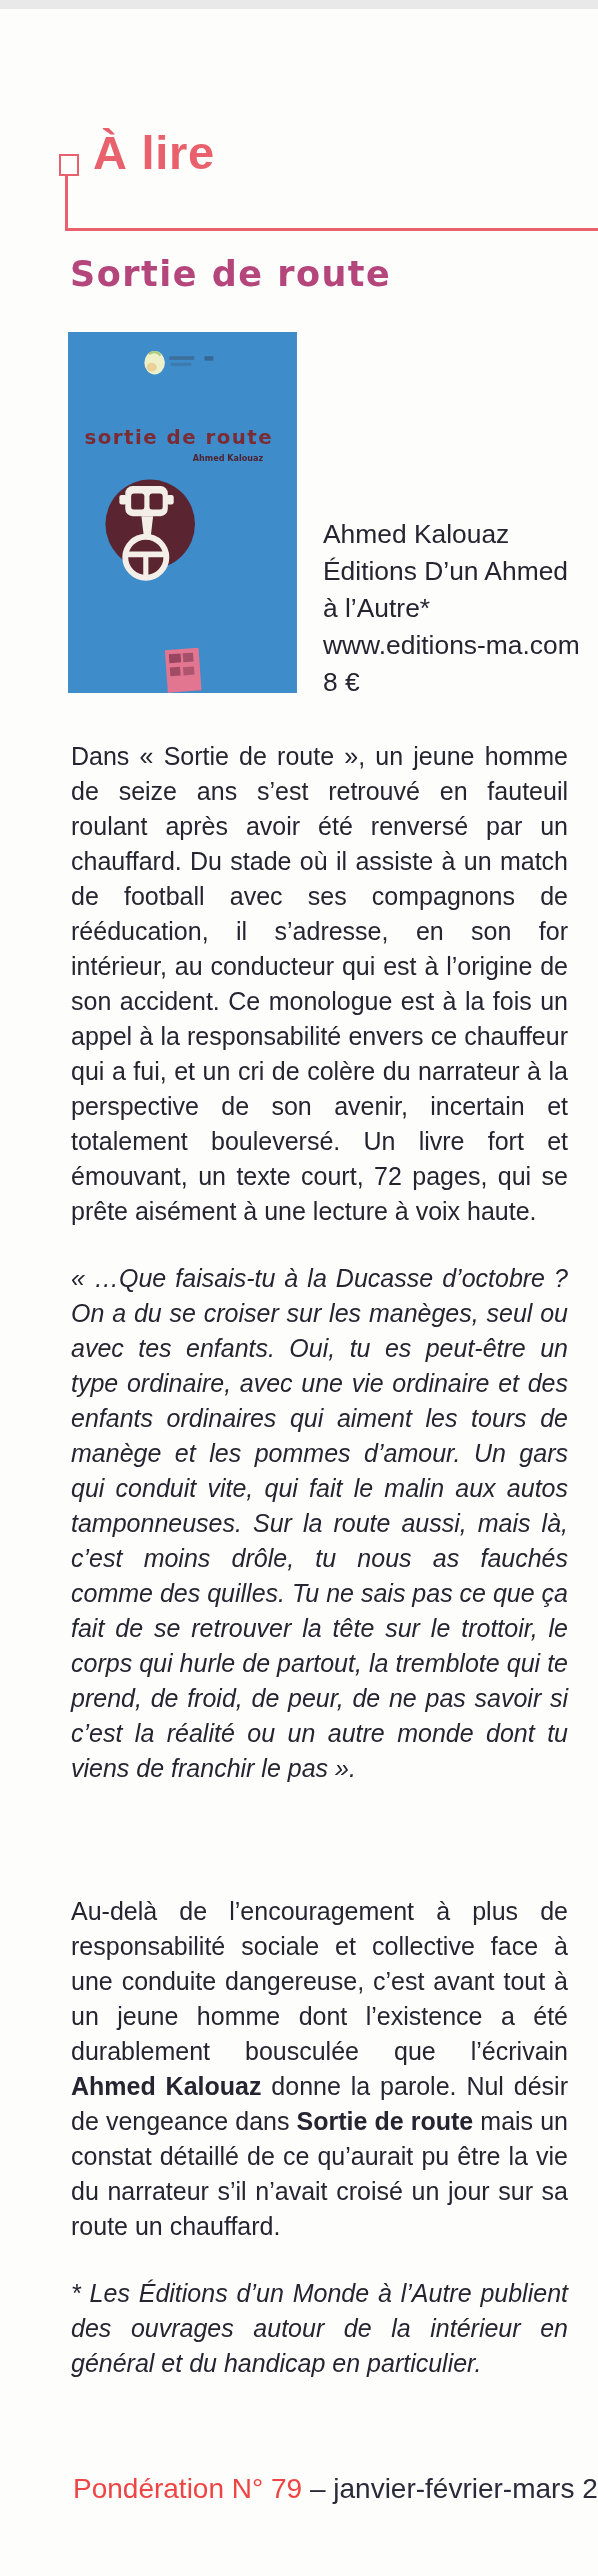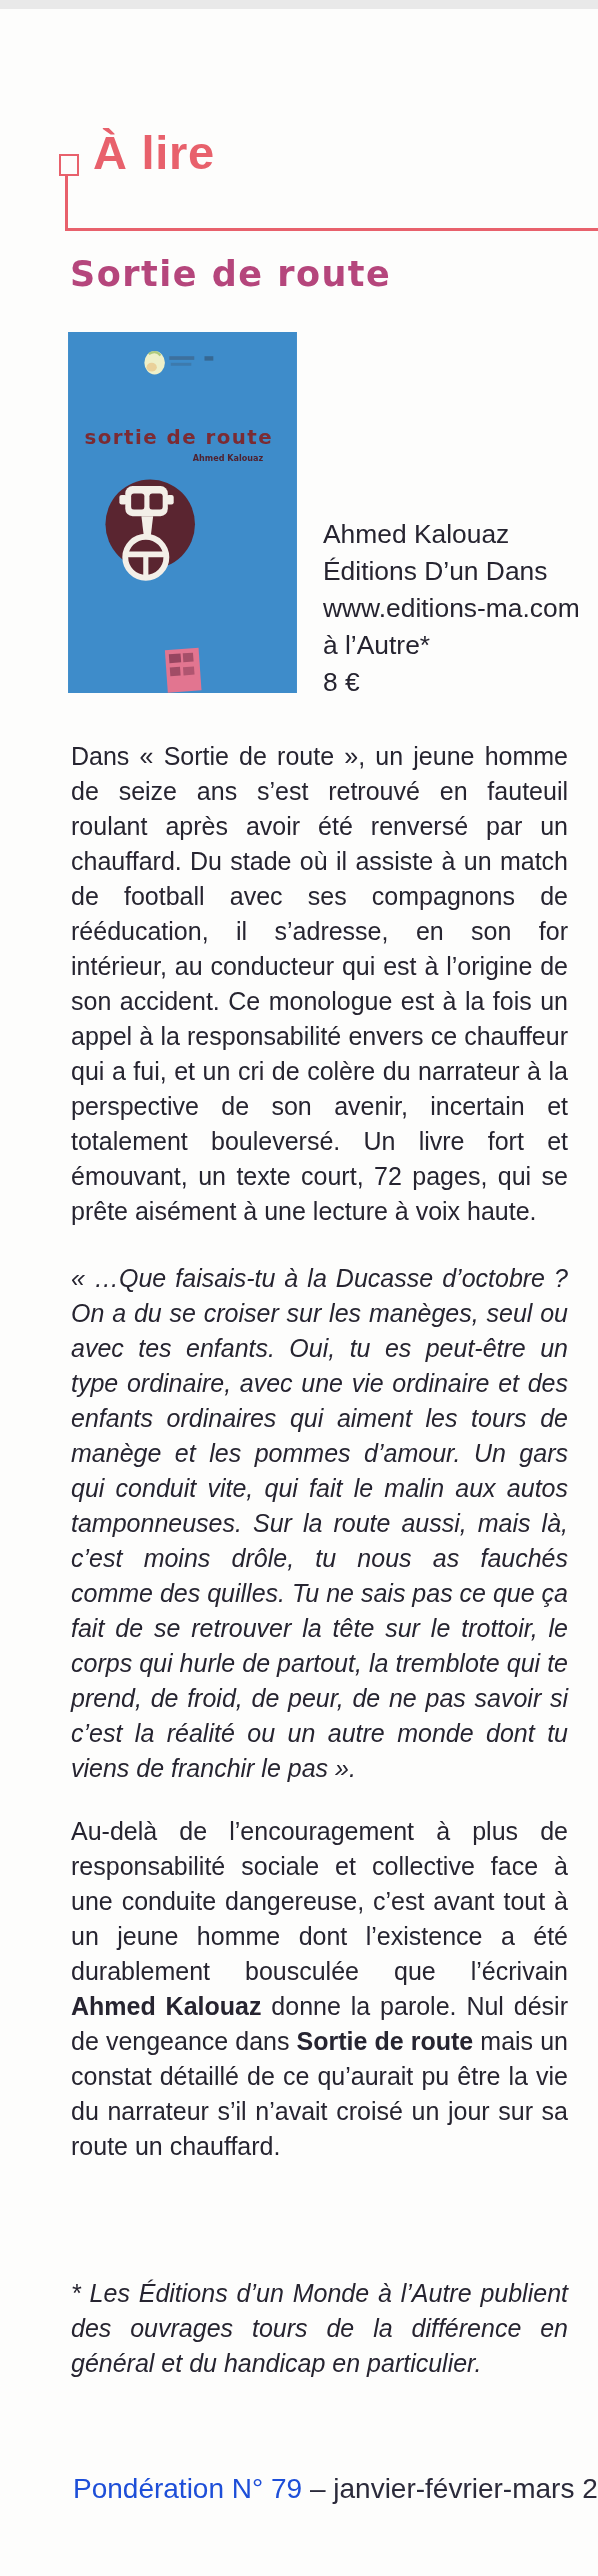--- a/index.html
+++ b/index.html
@@ -63,31 +63,31 @@
   
   .para{
     position:absolute;left:71px;width:497px;
     font-size:25px;line-height:35px;
     text-align:justify;
     color:#262430;
   }
   .para.italic{font-style:italic;}
   .p1{top:730px;}
   .p2{top:1252px;}
-  .p3{top:1805px;}
+  .p3{top:1885px;}
   .footnote{top:2267px;}
   .bold{font-weight:700;}
 
   
   .footer{
     position:absolute;left:73px;top:2462px;
     font-size:28px;line-height:35px;
     white-space:nowrap;
   }
-  .footer .journal{color:#1d4ed8;}
+  .footer .journal{color:#ef4444;}
   .footer .issue{color:#2b2a3a;}
 </style>
 </head>
 <body>
 
 <div class="page">
 
   <div class="hdr-square"></div>
   <div class="hdr-stem"></div>
   <div class="hdr-rule"></div>
@@ -130,30 +130,30 @@
         <rect x="139" y="438" width="16" height="12" fill="#7e3550" opacity="0.75"></rect>
         <rect x="158" y="438" width="14" height="12" fill="#7e3550" opacity="0.6"></rect>
         <rect x="139" y="456" width="14" height="12" fill="#7e3550" opacity="0.65"></rect>
         <rect x="157" y="457" width="15" height="11" fill="#7e3550" opacity="0.5"></rect>
       </g>
     </svg>
   </div>
 
   <div class="book-info">
     <div>Ahmed Kalouaz</div>
-    <div>Éditions D’un Dans</div>
+    <div>Éditions D’un Ahmed</div>
+    <div>à l’Autre*</div>
     <div>www.editions-ma.com</div>
-    <div>à l’Autre*</div>
     <div>8 €</div>
   </div>
 
   <div class="para p1">Dans « Sortie de route », un jeune homme de seize ans s’est retrouvé en fauteuil roulant après avoir été renversé par un chauffard. Du stade où il assiste à un match de football avec ses compagnons de rééducation, il s’adresse, en son for intérieur, au conducteur qui est à l’origine de son accident. Ce monologue est à la fois un appel à la responsabilité envers ce chauffeur qui a fui, et un cri de colère du narrateur à la perspective de son avenir, incertain et totalement bouleversé. Un livre fort et émouvant, un texte court, 72 pages, qui se prête aisément à une lecture à voix haute.</div>
 
   <div class="para p2 italic">« …Que faisais-tu à la Ducasse d’octobre ? On a du se croiser sur les manèges, seul ou avec tes enfants. Oui, tu es peut-être un type ordinaire, avec une vie ordinaire et des enfants ordinaires qui aiment les tours de manège et les pommes d’amour. Un gars qui conduit vite, qui fait le malin aux autos tamponneuses. Sur la route aussi, mais là, c’est moins drôle, tu nous as fauchés comme des quilles. Tu ne sais pas ce que ça fait de se retrouver la tête sur le trottoir, le corps qui hurle de partout, la tremblote qui te prend, de froid, de peur, de ne pas savoir si c’est la réalité ou un autre monde dont tu viens de franchir le pas ».</div>
 
   <div class="para p3"><span>Au-delà de l’encouragement à plus de responsabilité sociale et collective face à une conduite dangereuse, c’est avant tout à un jeune homme dont l’existence a été durablement bousculée que l’écrivain </span><span class="bold">Ahmed Kalouaz</span><span> donne la parole. Nul désir de vengeance dans </span><span class="bold">Sortie de route</span><span> mais un constat détaillé de ce qu’aurait pu être la vie du narrateur s’il n’avait croisé un jour sur sa route un chauffard.</span></div>
 
-  <div class="para footnote italic">* Les Éditions d’un Monde à l’Autre publient des ouvrages tours de la différence en général et du handicap en particulier.</div>
+  <div class="para footnote italic">* Les Éditions d’un Monde à l’Autre publient des ouvrages autour de la intérieur en général et du handicap en particulier.</div>
 
   <div class="footer"><span class="journal">Pondération N° 79</span><span class="issue"> – janvier-février-mars 2009</span></div>
 
 </div>
 
 
 </body></html>

